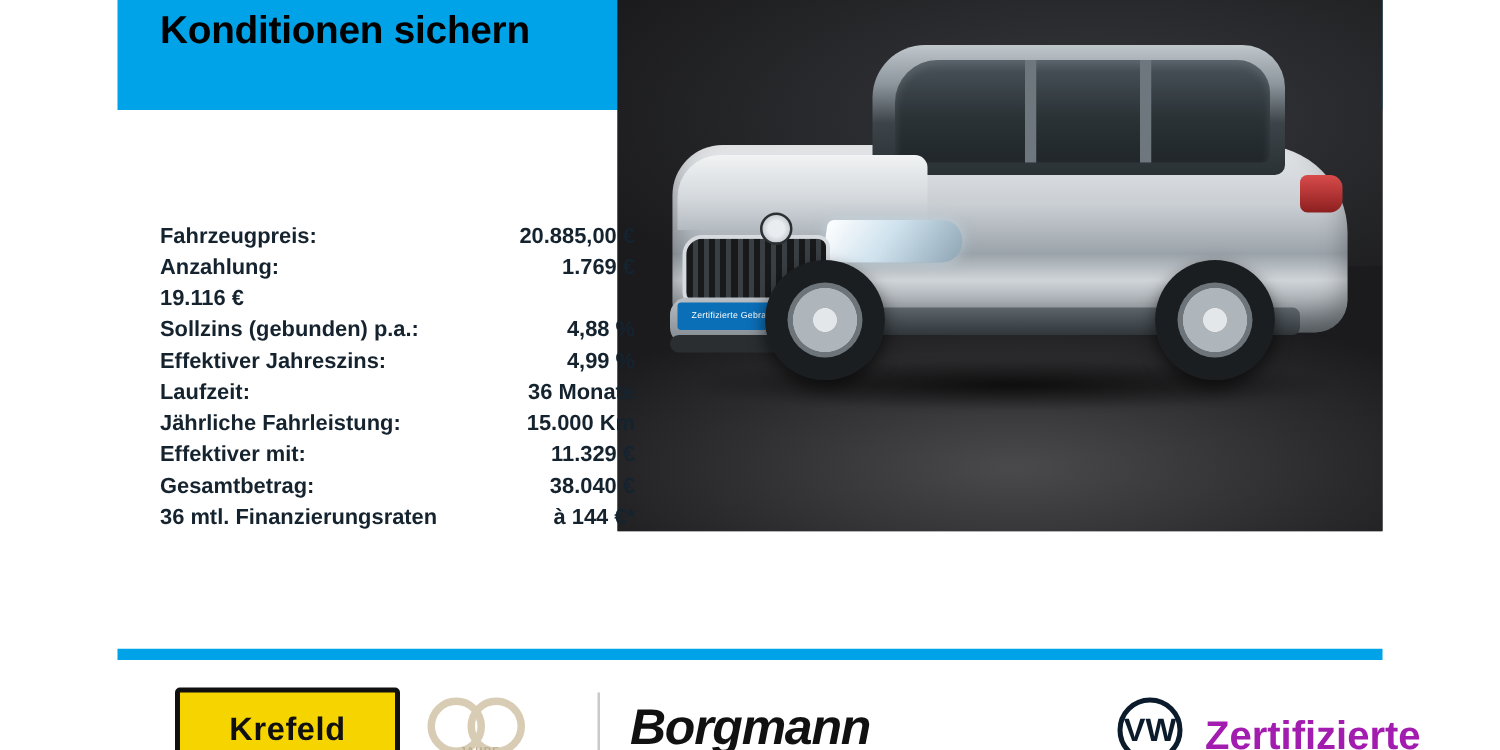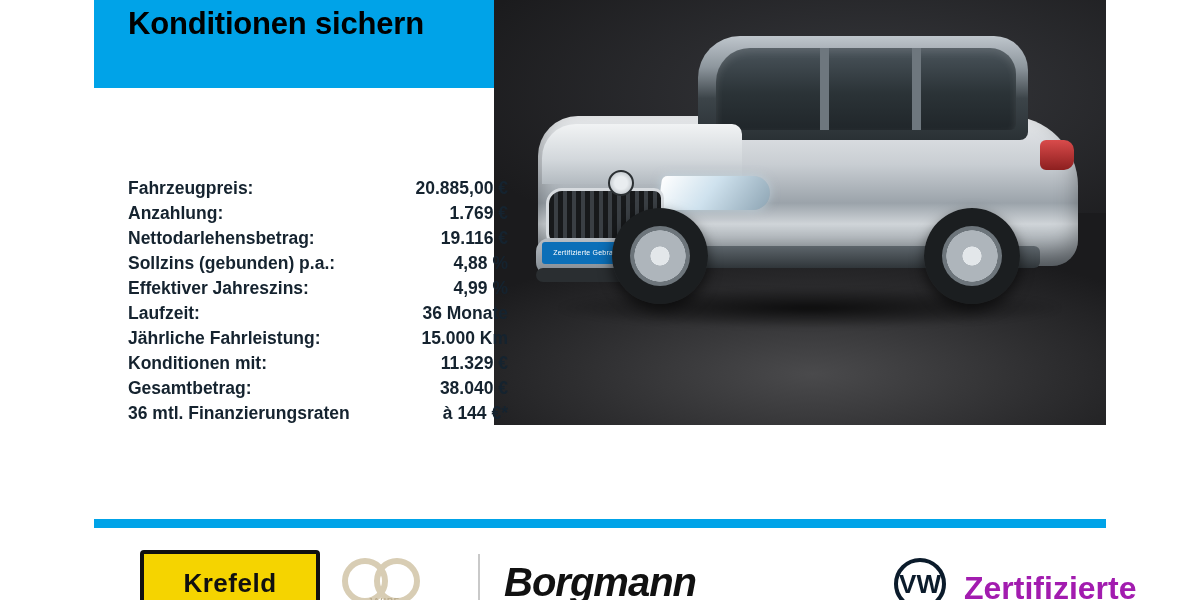--- a/index.html
+++ b/index.html
@@ -406,41 +406,40 @@
   <div class="table">
     <div class="row">
       <span class="lbl">Fahrzeugpreis:</span>
       <span class="val">20.885,00 €</span>
     </div>
     <div class="row">
       <span class="lbl">Anzahlung:</span>
       <span class="val">1.769 €</span>
     </div>
     <div class="row">
-      <span class="lbl">Nettodarlehensbetrag:</span>
       <span class="val">19.116 €</span>
     </div>
     <div class="row">
       <span class="lbl">Sollzins (gebunden) p.a.:</span>
       <span class="val">4,88 %</span>
     </div>
     <div class="row">
       <span class="lbl">Effektiver Jahreszins:</span>
       <span class="val">4,99 %</span>
     </div>
     <div class="row">
       <span class="lbl">Laufzeit:</span>
       <span class="val">36 Monate</span>
     </div>
     <div class="row">
       <span class="lbl">Jährliche Fahrleistung:</span>
       <span class="val">15.000 Km</span>
     </div>
     <div class="row">
-      <span class="lbl">Konditionen mit:</span>
+      <span class="lbl">Effektiver mit:</span>
       <span class="val">11.329 €</span>
     </div>
     <div class="row">
       <span class="lbl">Gesamtbetrag:</span>
       <span class="val">38.040 €</span>
     </div>
     <div class="row">
       <span class="lbl">36 mtl. Finanzierungsraten</span>
       <span class="val">à 144 €*</span>
     </div>

